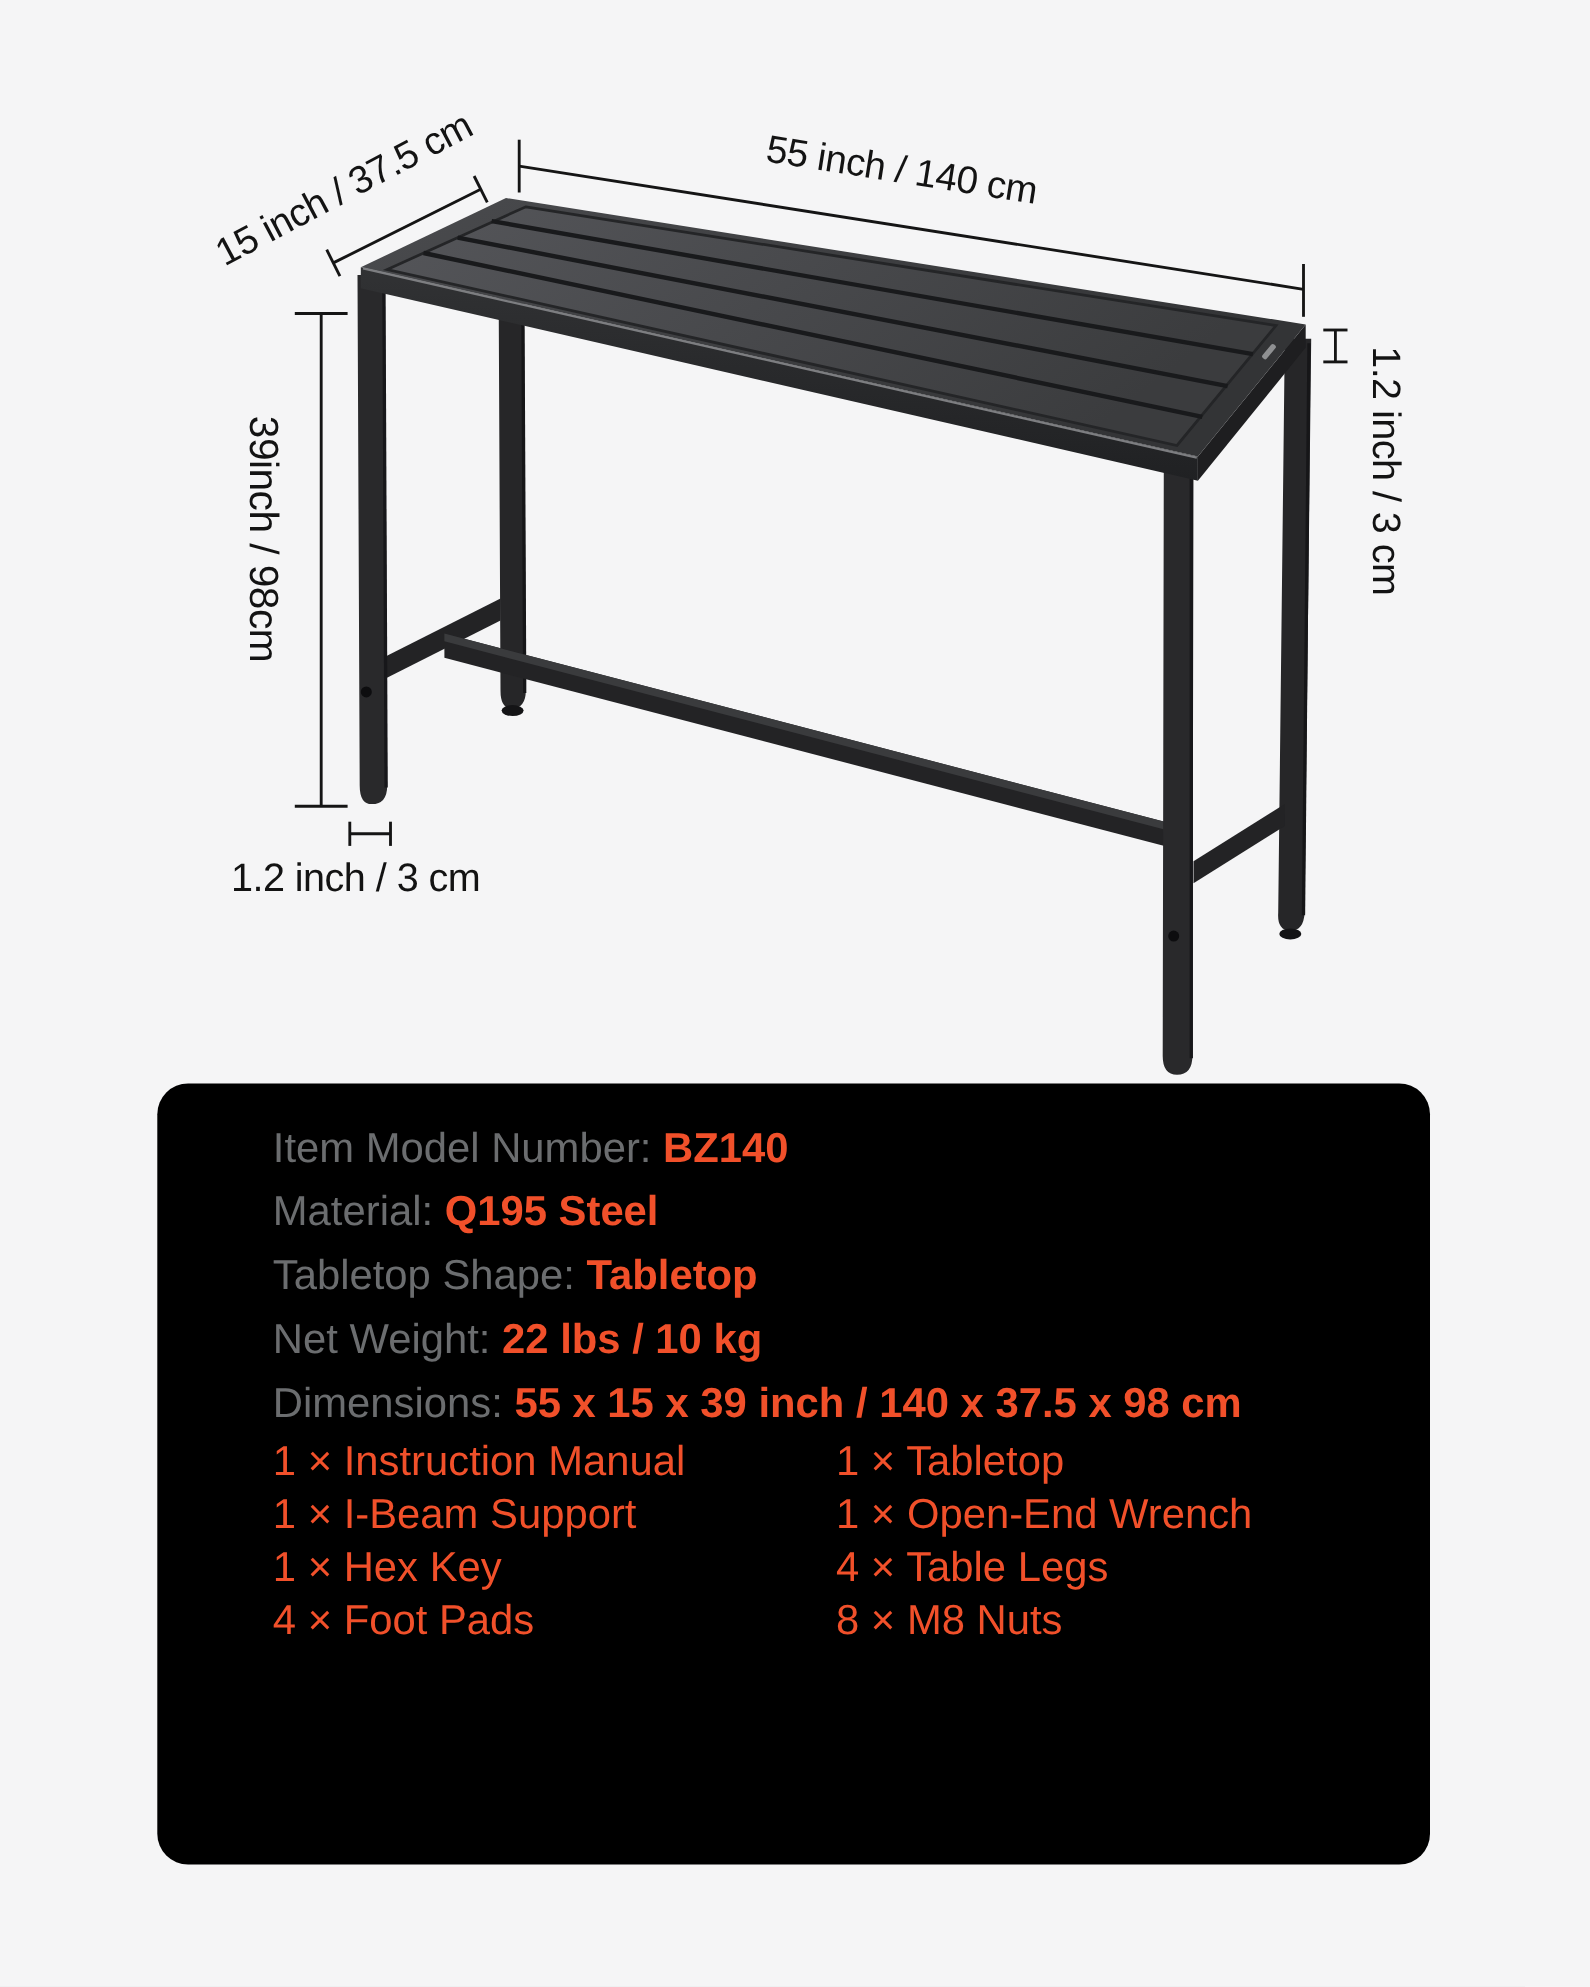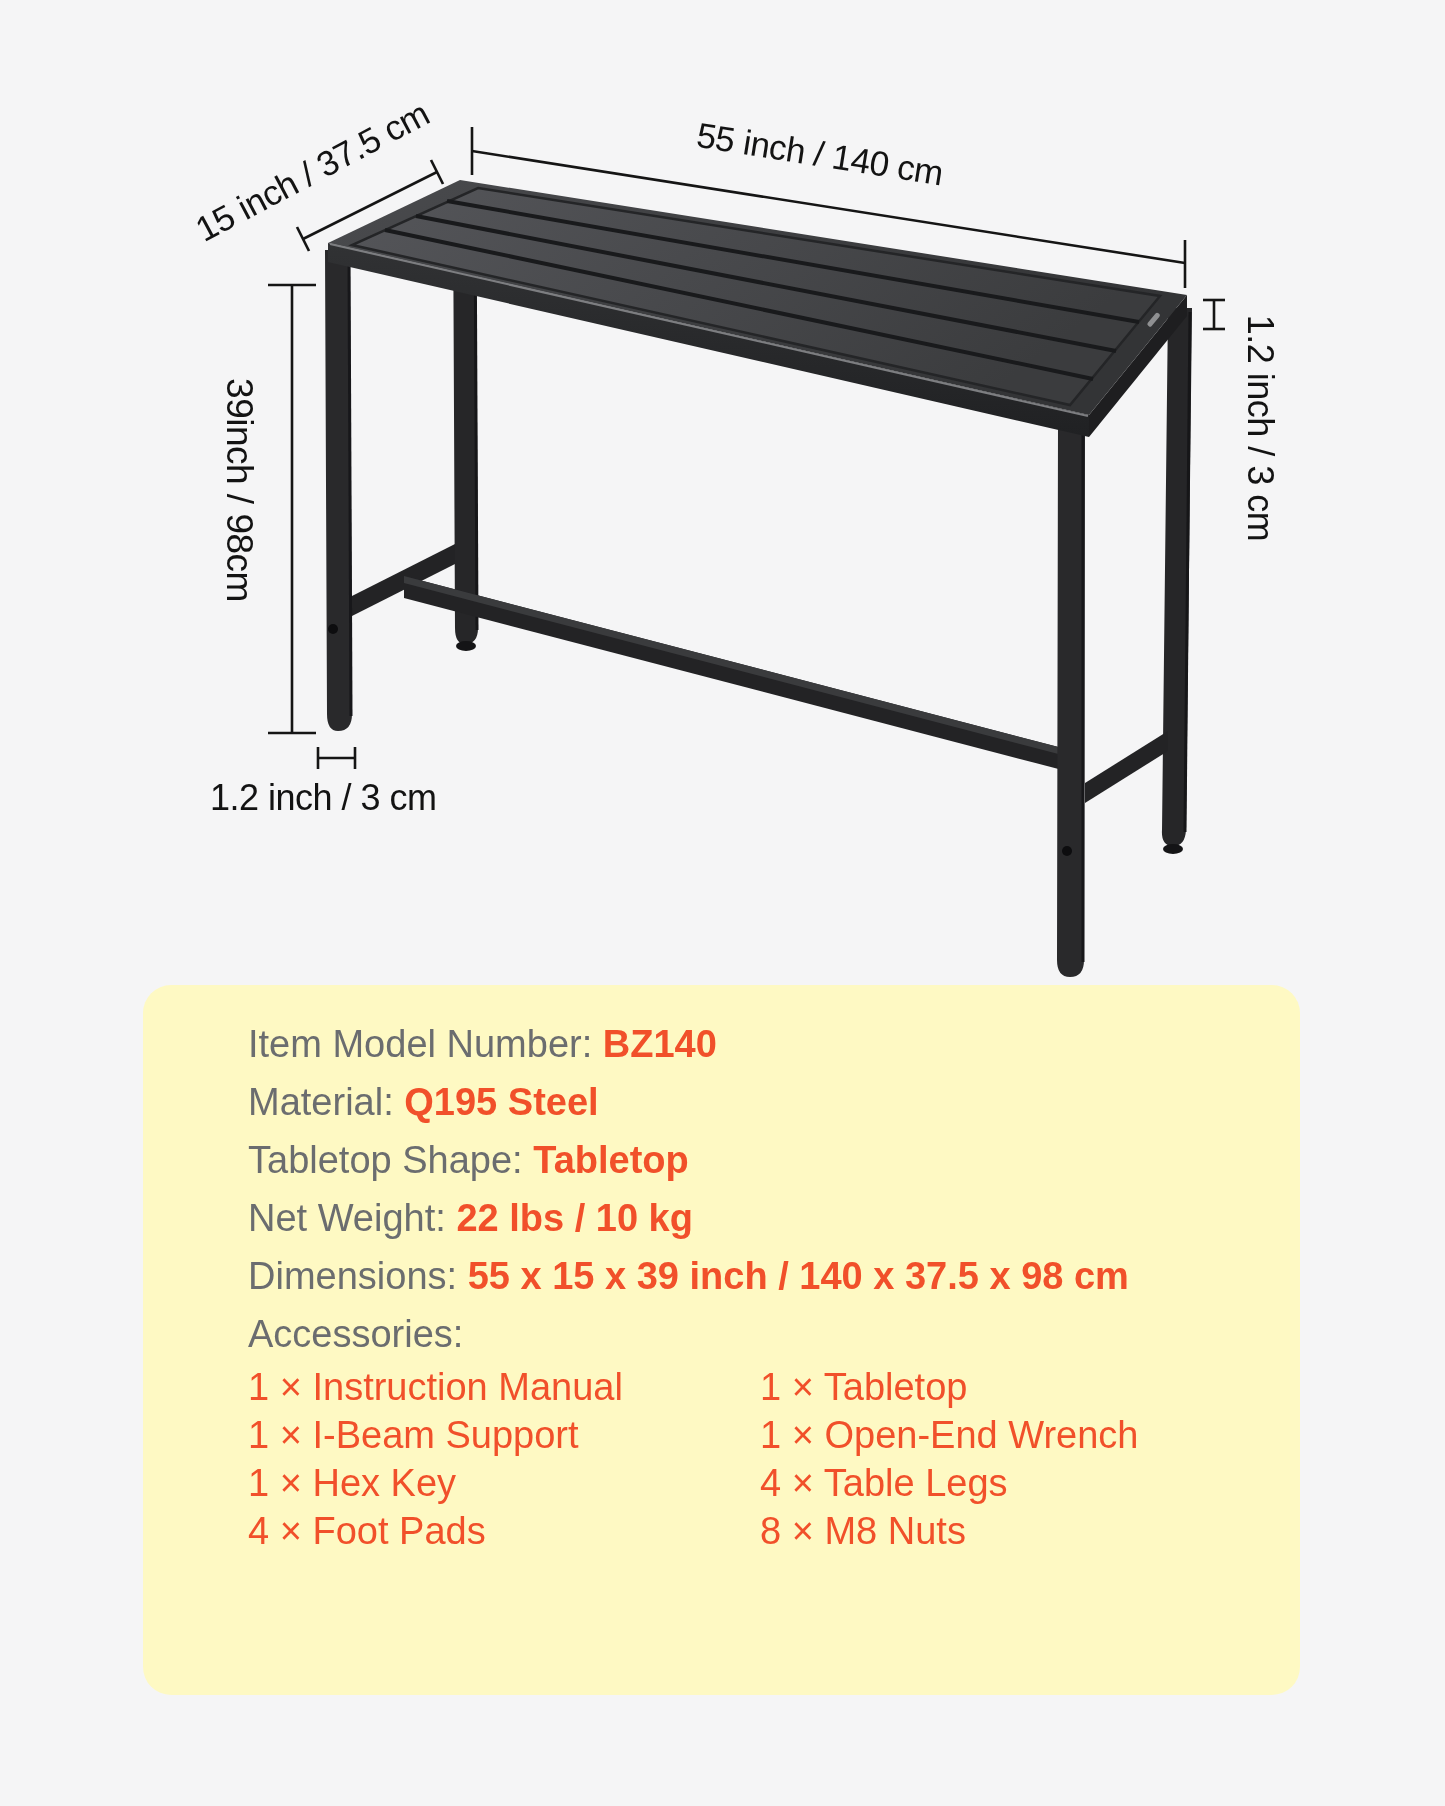--- a/index.html
+++ b/index.html
@@ -10,21 +10,21 @@
     font-family:"Liberation Sans", sans-serif;
     overflow:hidden;
   }
   .illustration{position:absolute;left:0;top:0;}
   .dim-text{
     font-family:"Liberation Sans", sans-serif;
     font-size:35px;font-weight:500;fill:#131313;letter-spacing:-0.5px;
   }
   .spec-card{
     position:absolute;left:143px;top:985px;width:1157px;height:710px;
-    background:#fef9c3;border-radius:28px;box-sizing:border-box;
+    background:#000000;border-radius:28px;box-sizing:border-box;
     padding:30px 38px 0 105px;
   }
   .spec-row{
     font-size:38px;line-height:58px;color:#6b6d6f;white-space:nowrap;
   }
   .spec-row .val{font-weight:700;color:#f1502a;}
   .acc-grid{
     display:grid;grid-template-columns:512px auto;
     font-size:38px;line-height:48px;font-weight:400;color:#f1502a;
     white-space:nowrap;
@@ -135,21 +135,20 @@
     </g>
     <text class="dim-text" x="210" y="810" style="font-size:36px">1.2 inch / 3 cm</text>
   </svg>
 
   <div class="spec-card">
     <div class="spec-row"><span>Item Model Number: </span><span class="val">BZ140</span></div>
     <div class="spec-row"><span>Material: </span><span class="val">Q195 Steel</span></div>
     <div class="spec-row"><span>Tabletop Shape: </span><span class="val">Tabletop</span></div>
     <div class="spec-row"><span>Net Weight: </span><span class="val">22 lbs / 10 kg</span></div>
     <div class="spec-row"><span>Dimensions: </span><span class="val">55 x 15 x 39 inch / 140 x 37.5 x 98 cm</span></div>
-    <div class="spec-row"><span>Accessories:</span></div>
 
     <div class="acc-grid">
       <span>1 × Instruction Manual</span>
       <span>1 × Tabletop</span>
       <span>1 × I-Beam Support</span>
       <span>1 × Open-End Wrench</span>
       <span>1 × Hex Key</span>
       <span>4 × Table Legs</span>
       <span>4 × Foot Pads</span>
       <span>8 × M8 Nuts</span>

